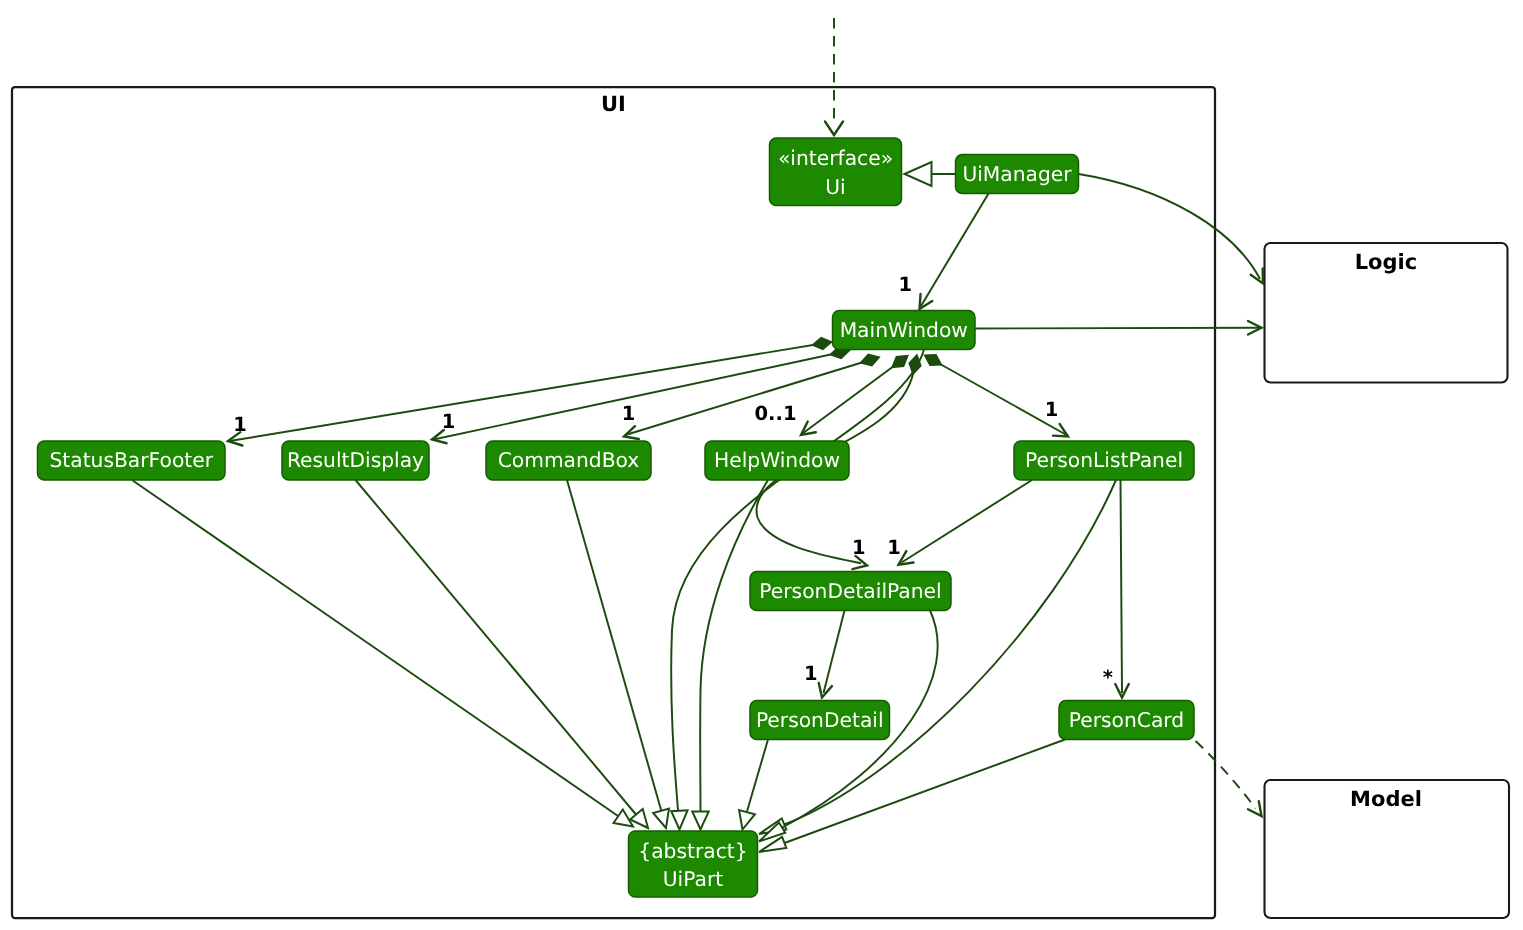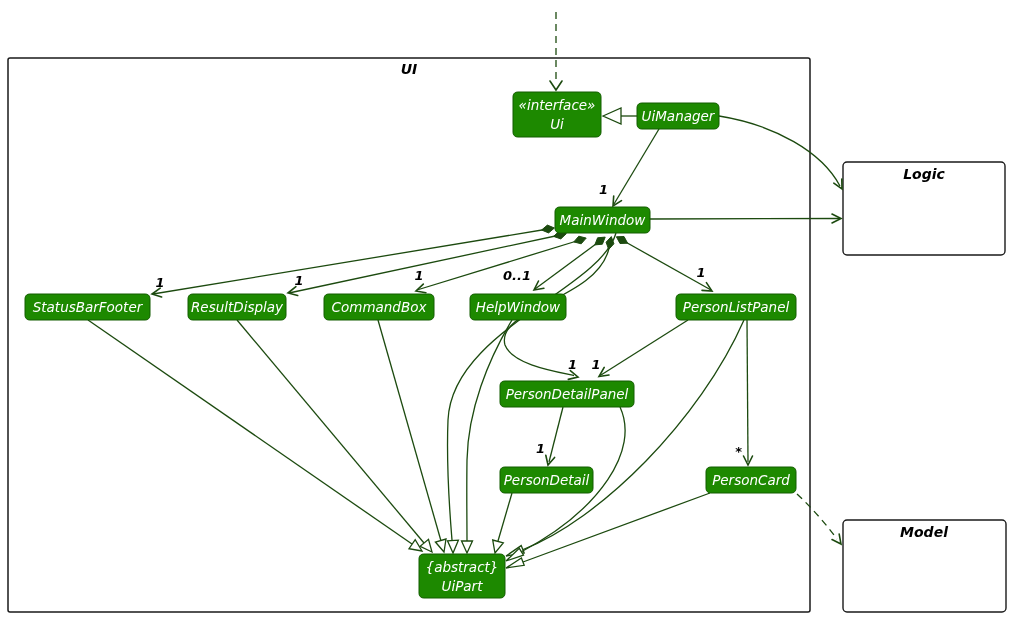--- a/index.html
+++ b/index.html
@@ -1,17 +1,17 @@
 <!DOCTYPE html>
 <html><head>
 <meta charset="utf-8">
 <style>
   html,body{margin:0;padding:0;background:#ffffff;}
   .stage{position:relative;width:1015px;height:620px;background:#ffffff;overflow:hidden;
-         font-family:"DejaVu Sans", sans-serif;font-style:italic;}
+         font-family:"DejaVu Sans", sans-serif;}
   svg text{font-family:"DejaVu Sans", sans-serif;}
   .node-label{fill:#ffffff;font-size:13.5px;}
   .frame-title{fill:#000000;font-size:14px;font-weight:bold;}
   .mult{fill:#000000;font-size:13px;font-weight:bold;}
   .edge{stroke:#1c4a0f;stroke-width:1.3;fill:none;}
   .edge-dashed{stroke:#1c4a0f;stroke-width:1.3;fill:none;stroke-dasharray:7 5;}
   .vhead{stroke:#1c4a0f;stroke-width:1.6;fill:none;stroke-linecap:round;}
   .diamond{fill:#1c4a0f;stroke:#1c4a0f;}
   .tri{fill:#ffffff;stroke:#1c4a0f;stroke-width:1.3;stroke-linejoin:miter;}
   .gnode{fill:#1D8900;stroke:#135c00;stroke-width:1;}

